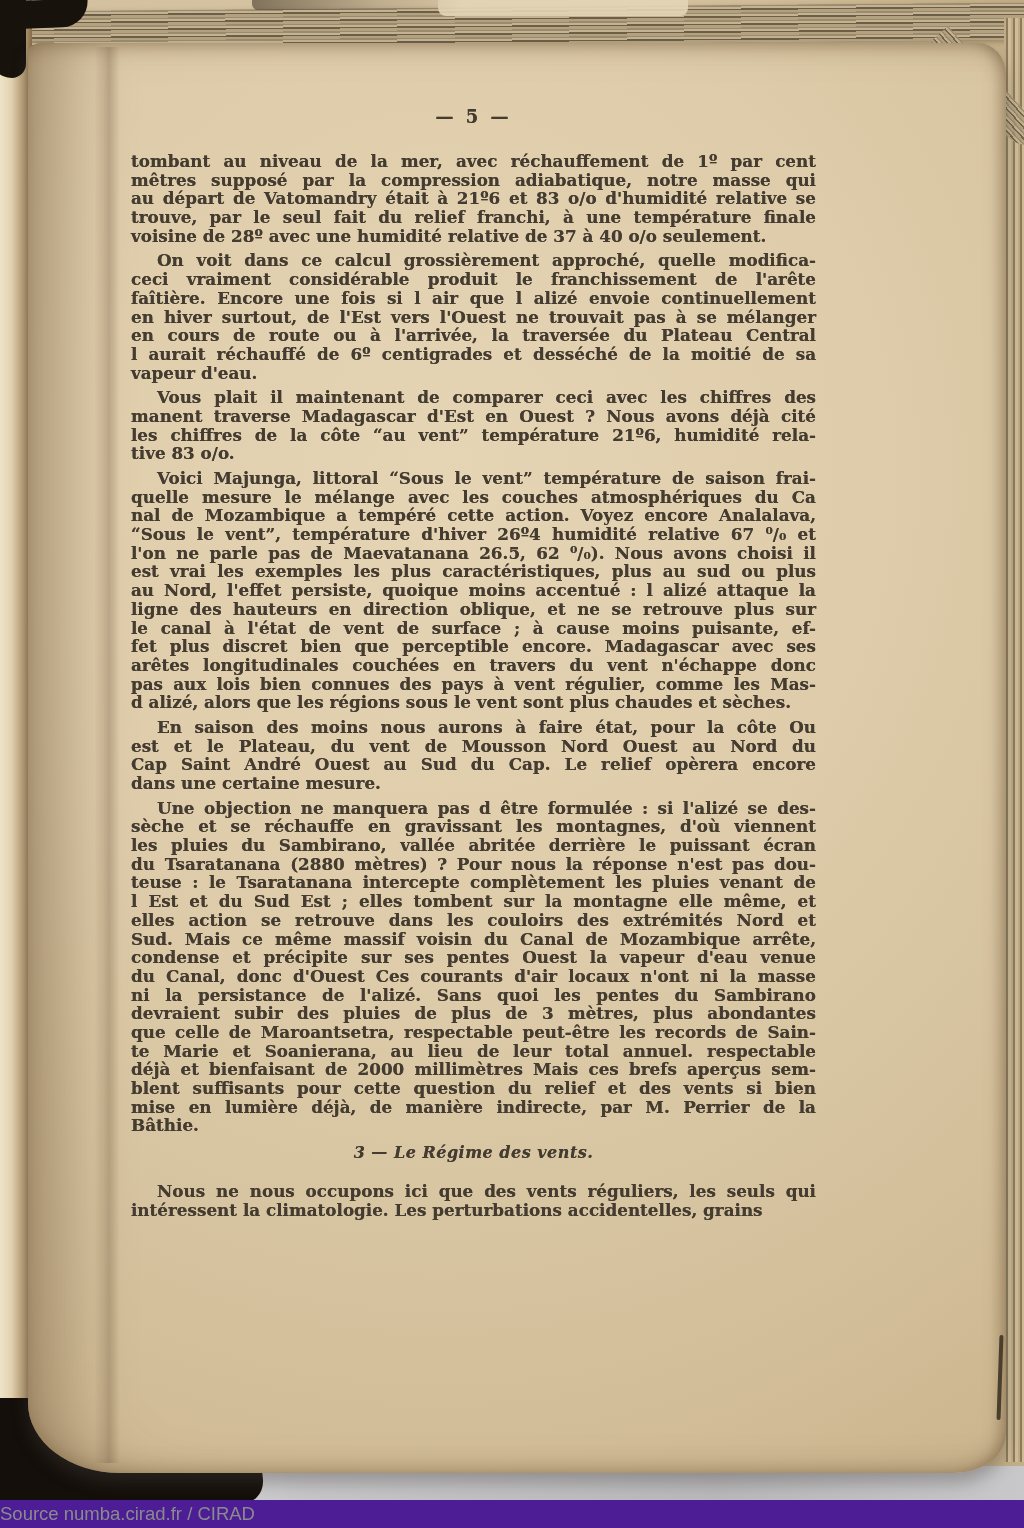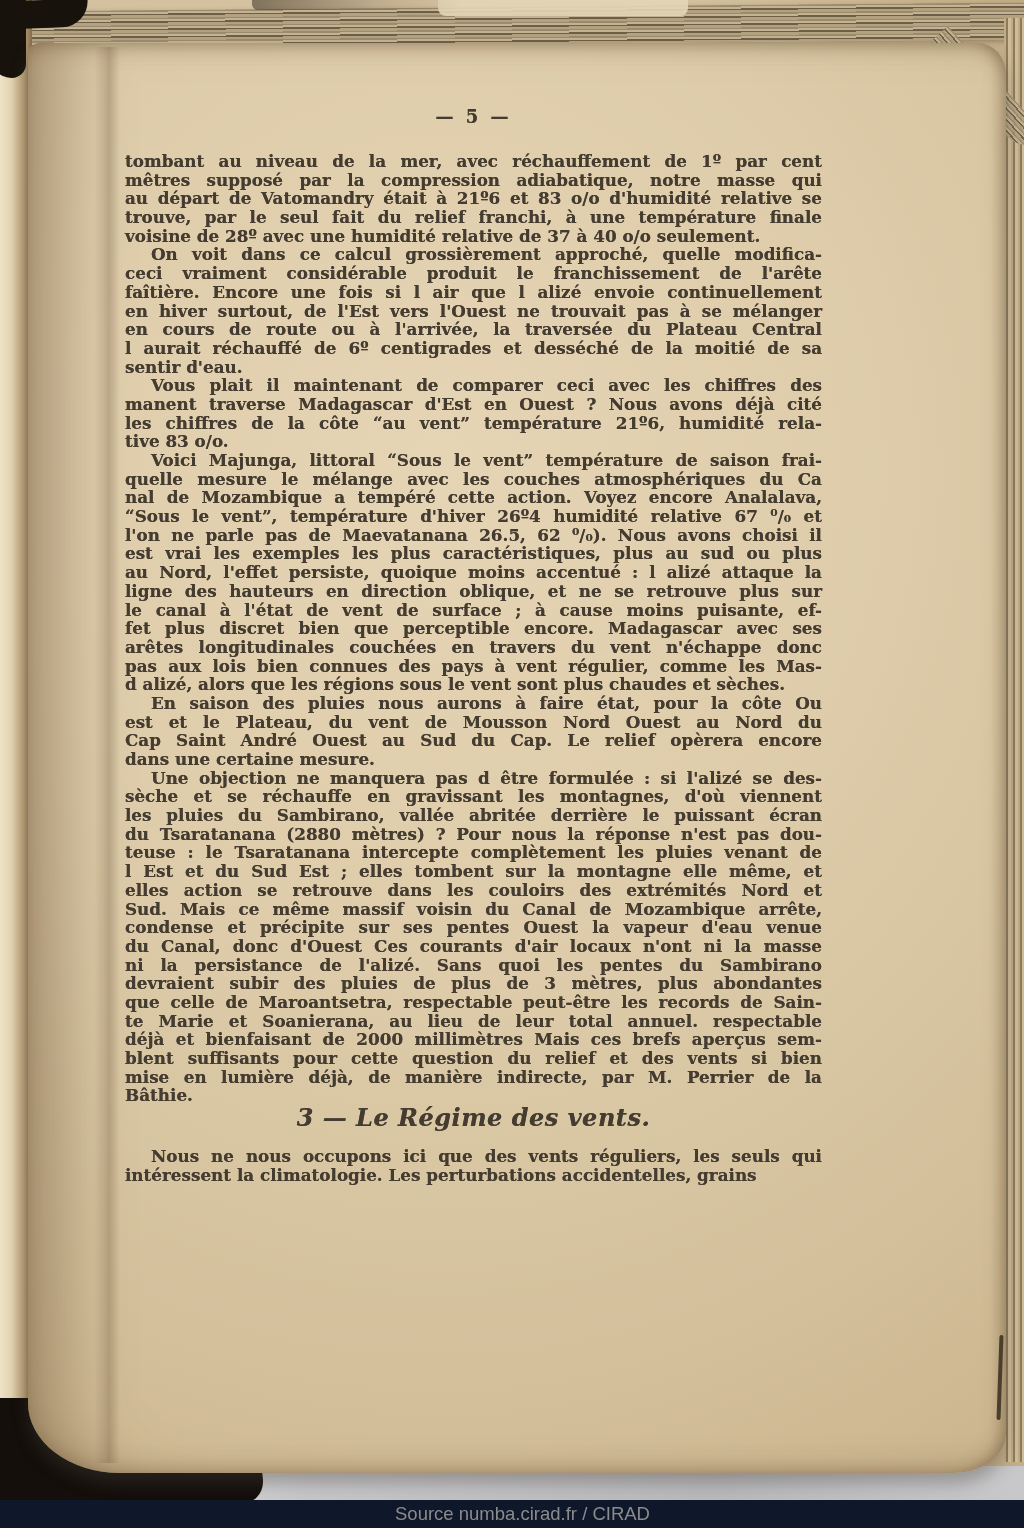--- a/index.html
+++ b/index.html
@@ -89,37 +89,37 @@
   
   .textblock {
     position:absolute; left:125px; top:106px; width:697px;
     color:#443c30; font-size:16.8px; font-weight:600; z-index:5;
     text-shadow:0 0 .4px rgba(60,50,40,.75);
   }
   .pagenum {
     text-align:center; font-size:18px; font-weight:bold; letter-spacing:3px;
     margin-bottom:25px;
   }
-  .para { margin:0; }
+  .para { margin:6px; }
   .line {
     line-height:18.68px; text-align:justify; text-align-last:justify;
     white-space:normal;
   }
   .line.last { text-align-last:left; }
   .line.ind  { text-indent:26px; }
   .heading {
-    text-align:center; font-style:italic; font-weight:600; font-size:24px;
+    text-align:center; font-style:italic; font-weight:600; font-size:16px;
     margin-top:1px; margin-bottom:17px; line-height:24px; letter-spacing:.5px;
   }
   
   .footer {
     position:absolute; left:0; top:1500px; width:1024px; height:28px;
-    background:#0f172a; display:flex; align-items:center; justify-content:center;
+    background:#4c1d95; display:flex; align-items:center; justify-content:flex-start;
     padding-right:12px; box-sizing:border-box; z-index:8;
-    font-family:"Liberation Sans", sans-serif; font-size:18.5px; color:#8b8b8d;padding-left:33px;
+    font-family:"Liberation Sans", sans-serif; font-size:18.5px; color:#8b8b8d;
   }
 </style>
 </head>
 <body>
 
 <div class="scan">
   <div class="gray-band"></div>
   <div class="stack-base"></div>
   <div class="stack-top"></div>
   <div class="stack-top-curl"></div>
@@ -147,21 +147,21 @@
           <div class="line">trouve, par le seul fait du relief franchi, à une température finale</div>
           <div class="line last">voisine de 28º avec une humidité relative de 37 à 40 o/o seulement.</div>
         </div>
         <div class="para">
           <div class="line ind">On voit dans ce calcul grossièrement approché, quelle modifica-</div>
           <div class="line">ceci vraiment considérable produit le franchissement de l'arête</div>
           <div class="line">faîtière. Encore une fois si l air que l alizé envoie continuellement</div>
           <div class="line">en hiver surtout, de l'Est vers l'Ouest ne trouvait pas à se mélanger</div>
           <div class="line">en cours de route ou à l'arrivée, la traversée du Plateau Central</div>
           <div class="line">l aurait réchauffé de 6º centigrades et desséché de la moitié de sa</div>
-          <div class="line last">sentir d'eau.</div>
+          <div class="line last">vapeur d'eau.</div>
         </div>
         <div class="para">
           <div class="line ind">Vous plait il maintenant de comparer ceci avec les chiffres des</div>
           <div class="line">manent traverse Madagascar d'Est en Ouest ? Nous avons déjà cité</div>
           <div class="line">les chiffres de la côte “au vent” température 21º6, humidité rela-</div>
           <div class="line last">tive 83 o/o.</div>
         </div>
         <div class="para">
           <div class="line ind">Voici Majunga, littoral “Sous le vent” température de saison frai-</div>
           <div class="line">quelle mesure le mélange avec les couches atmosphériques du Ca</div>
@@ -171,21 +171,21 @@
           <div class="line">est vrai les exemples les plus caractéristiques, plus au sud ou plus</div>
           <div class="line">au Nord, l'effet persiste, quoique moins accentué : l alizé attaque la</div>
           <div class="line">ligne des hauteurs en direction oblique, et ne se retrouve plus sur</div>
           <div class="line">le canal à l'état de vent de surface ; à cause moins puisante, ef-</div>
           <div class="line">fet plus discret bien que perceptible encore. Madagascar avec ses</div>
           <div class="line">arêtes longitudinales couchées en travers du vent n'échappe donc</div>
           <div class="line">pas aux lois bien connues des pays à vent régulier, comme les Mas-</div>
           <div class="line last">d alizé, alors que les régions sous le vent sont plus chaudes et sèches.</div>
         </div>
         <div class="para">
-          <div class="line ind">En saison des pluies nous aurons à faire état, pour la côte Ou</div>
+          <div class="line ind">En saison des moins nous aurons à faire état, pour la côte Ou</div>
           <div class="line">est et le Plateau, du vent de Mousson Nord Ouest au Nord du</div>
           <div class="line">Cap Saint André Ouest au Sud du Cap. Le relief opèrera encore</div>
           <div class="line last">dans une certaine mesure.</div>
         </div>
         <div class="para">
           <div class="line ind">Une objection ne manquera pas d être formulée : si l'alizé se des-</div>
           <div class="line">sèche et se réchauffe en gravissant les montagnes, d'où viennent</div>
           <div class="line">les pluies du Sambirano, vallée abritée derrière le puissant écran</div>
           <div class="line">du Tsaratanana (2880 mètres) ? Pour nous la réponse n'est pas dou-</div>
           <div class="line">teuse : le Tsaratanana intercepte complètement les pluies venant de</div>

